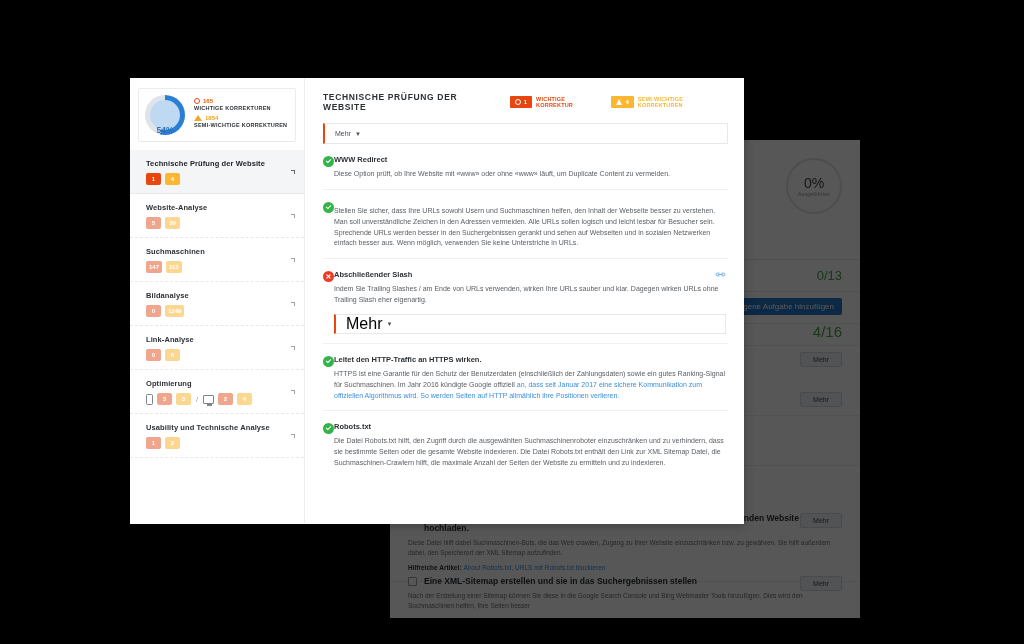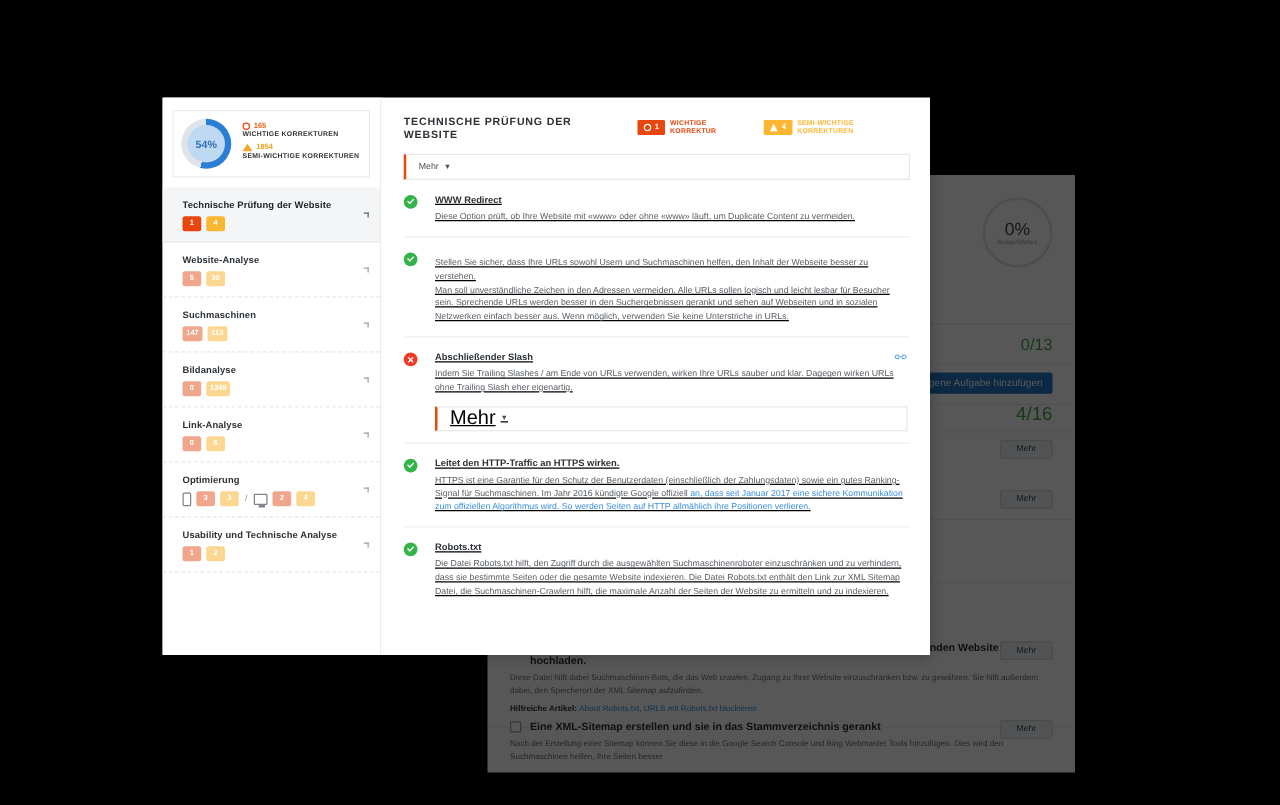--- a/index.html
+++ b/index.html
@@ -73,21 +73,21 @@
   
   #sidebar{ width:175px; flex:none; background:#fff; border-right:1px solid #eceef0;}
   #score-card{
     margin:10px 8px 8px 8px; border:1px solid #e9ecef; border-radius:2px;
     height:54px; display:flex; align-items:center; padding:0 6px;
   }
   .donut{
     width:40px;height:40px;border-radius:50%;flex:none;position:relative;
     background:
       conic-gradient(#2a7fd4 0deg 194deg, #dfe4ea 194deg 360deg);
-    display:flex;align-items:center;justify-content:center;
+    display:flex;align-items:flex-end;justify-content:center;
   }
   .donut:after{
     content:""; position:absolute; left:5px; top:5px; width:30px;height:30px;
     border-radius:50%; background:#bfd9f2;
   }
   .donut b{
     position:relative; z-index:2; font-size:8.5px; color:#2d6fb8; font-weight:bold;
   }
   .score-stats{ margin-left:9px; }
   .stat-line{ display:flex; align-items:center; gap:3px; }
@@ -173,21 +173,21 @@
   .ok-ico:after{
     content:""; position:absolute; left:3px; top:3px; width:4px;height:2px;
     border-left:1.4px solid #fff; border-bottom:1.4px solid #fff;
     transform:rotate(-45deg);
   }
   .err-ico{
     width:11px;height:11px;border-radius:50%;background:#ef3b24;flex:none;
     position:relative; margin-top:1px; color:#fff; font-size:7px; font-weight:bold;
     display:flex;align-items:center;justify-content:center;
   }
-  .chk-body{ margin-left:14px; flex:1;text-decoration:underline; }
+  .chk-body{ flex:1; }
   .chk-title{ font-size:7.5px; font-weight:bold; color:#2c3136; }
   .chk-desc{ font-size:7px; color:#5a6066; line-height:1.55; margin-top:5px;}
   .chk-desc a, .blue{ color:#3b8fdd; text-decoration:none;}
   .link-ico{
     position:absolute; right:2px; top:12px; width:11px;height:7px; color:#3b8fdd;
   }
   .mehr-inner{
     margin-top:8px; border:1px solid #e6e8ea; border-left:2px solid #e9460f;
     height:20px; display:flex; align-items:center; padding-left:10px;
     width:calc(100% - 2px);
@@ -248,21 +248,21 @@
     <div class="t-desc">Diese Datei hilft dabei Suchmaschinen-Bots, die das Web crawlen, Zugang zu Ihrer Website einzuschränken bzw. zu gewähren. Sie hilft außerdem dabei, den Speicherort der XML Sitemap aufzufinden.</div>
     <div class="t-help">
       <span>Hilfreiche Artikel:</span>
       <a href="#">About Robots.txt, URLS mit Robots.txt blockieren</a>
     </div>
     <div class="bg-mehr" style="top:8px;">Mehr</div>
   </div>
 
   <div class="bg-task" style="top:428px;">
     <span class="bg-chk t-cb"></span>
-    <div class="t-title">Eine XML-Sitemap erstellen und sie in das Stammverzeichnis gerankt</div>
+    <div class="t-title">Eine XML-Sitemap erstellen und sie in das Suchergebnissen stellen</div>
     <div class="t-desc">Nach der Erstellung einer Sitemap können Sie diese in die Google Search Console und Bing Webmaster Tools hinzufügen. Dies wird den Suchmaschinen helfen, Ihre Seiten besser</div>
     <div class="bg-mehr" style="top:8px;">Mehr</div>
   </div>
 </div>
 
 <div id="fg">
 
   <div id="sidebar">
 
     <div id="score-card">

